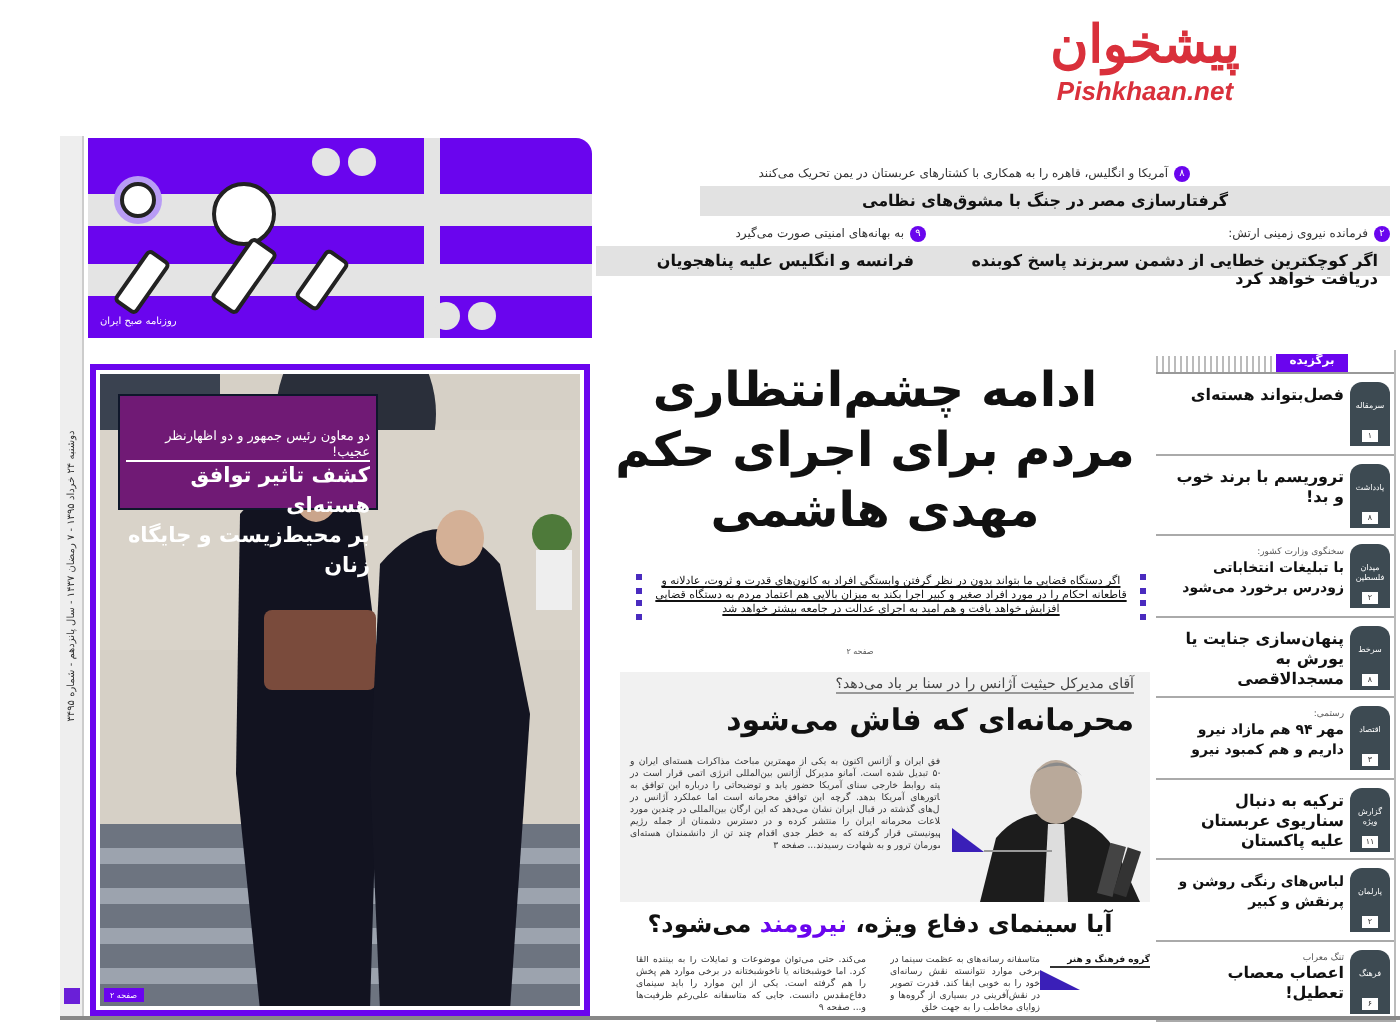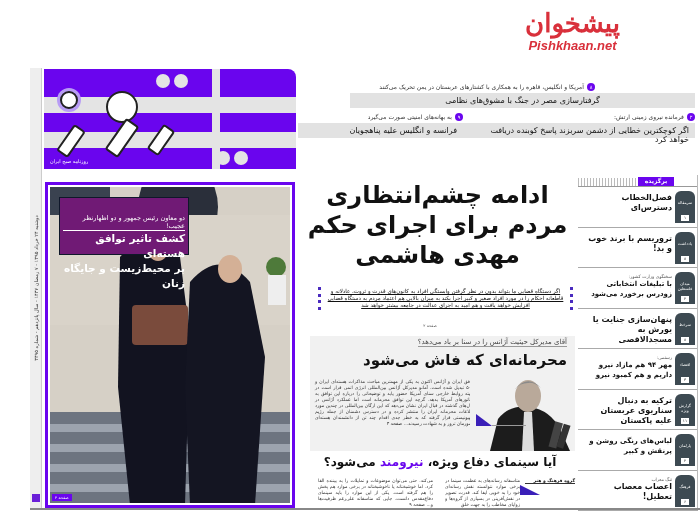--- a/index.html
+++ b/index.html
@@ -18,21 +18,21 @@
 .logo{left:44px;top:69px;width:252px;height:100px;background:#6a05ee;border-radius:0 8px 0 0;overflow:hidden;}
 .logo .band{position:absolute;left:0;width:252px;height:16px;background:#e4e4e4;}
 .logo .pill{position:absolute;background:#fff;border:2px solid #222;border-radius:3px;transform:rotate(35deg);}
 .logo .dot{position:absolute;width:14px;height:14px;border-radius:50%;background:#e4e4e4;}
 .logo .ring{position:absolute;border-radius:50%;border:2px solid #222;background:#fff;}
 .logo .vbar{position:absolute;top:0;width:8px;height:100px;background:#e4e4e4;}
 .logo .sub{position:absolute;left:6px;bottom:5px;font-size:5px;color:#fff;direction:rtl;}
 
 .teaser-kicker{font-size:6px;color:#333;direction:rtl;text-align:right;}
 .teaser-kicker .num{display:inline-block;width:8px;height:8px;border-radius:50%;background:#6a05ee;color:#fff;font-size:5px;text-align:center;line-height:8px;margin-left:3px;vertical-align:middle;}
-.teaser-bar{background:#e2e2e2;font-size:8px;font-weight:normal;direction:rtl;padding:3px 6px;}
+.teaser-bar{background:#e2e2e2;font-size:8px;font-weight:bold;direction:rtl;padding:3px 6px;}
 
 .mainhead{left:300px;top:180px;width:275px;text-align:center;font-family:"DejaVu Sans",sans-serif;font-weight:700;font-size:24px;line-height:30px;direction:rtl;}
 .lead{left:318px;top:287px;width:255px;border-left:3px dotted #4a2bbf;border-right:3px dotted #4a2bbf;font-size:5.5px;text-align:center;direction:rtl;line-height:7px;padding:1px 3px;text-decoration:underline;}
 .lead-ref{left:400px;top:323px;width:60px;text-align:center;font-size:4px;color:#555;}
 
 .story{left:310px;top:336px;width:265px;height:115px;background:#f1f1f1;}
 .story-kick{position:absolute;right:8px;top:2px;font-size:7px;color:#444;direction:rtl;border-bottom:1px solid #999;}
 .story-title{position:absolute;right:8px;top:15px;font-size:15px;font-weight:bold;direction:rtl;margin-left:33px;}
 .story-body{position:absolute;right:100px;top:43px;width:160px;font-size:4.6px;line-height:6px;color:#333;direction:rtl;text-align:justify;}
 .story-photo{position:absolute;left:160px;top:38px;width:105px;height:77px;}
@@ -184,21 +184,21 @@
     <div class="lbl">برگزیده</div>
   </div>
 
   <div class="ritem">
     <div class="badge">
         <div class="bl">سرمقاله</div>
         <div class="bn">۱</div>
       </div>
     <div class="txt">
         <div class="k"></div>
-        <div class="t">فصل‌الخطاب دسترس‌ای</div>
+        <div class="t">فصل‌بتواند هسته‌ای</div>
       </div>
   </div>
   <div class="ritem">
     <div class="badge">
         <div class="bl">یادداشت</div>
         <div class="bn">۸</div>
       </div>
     <div class="txt">
         <div class="k"></div>
         <div class="t">تروریسم با برند خوب و بد!</div>

